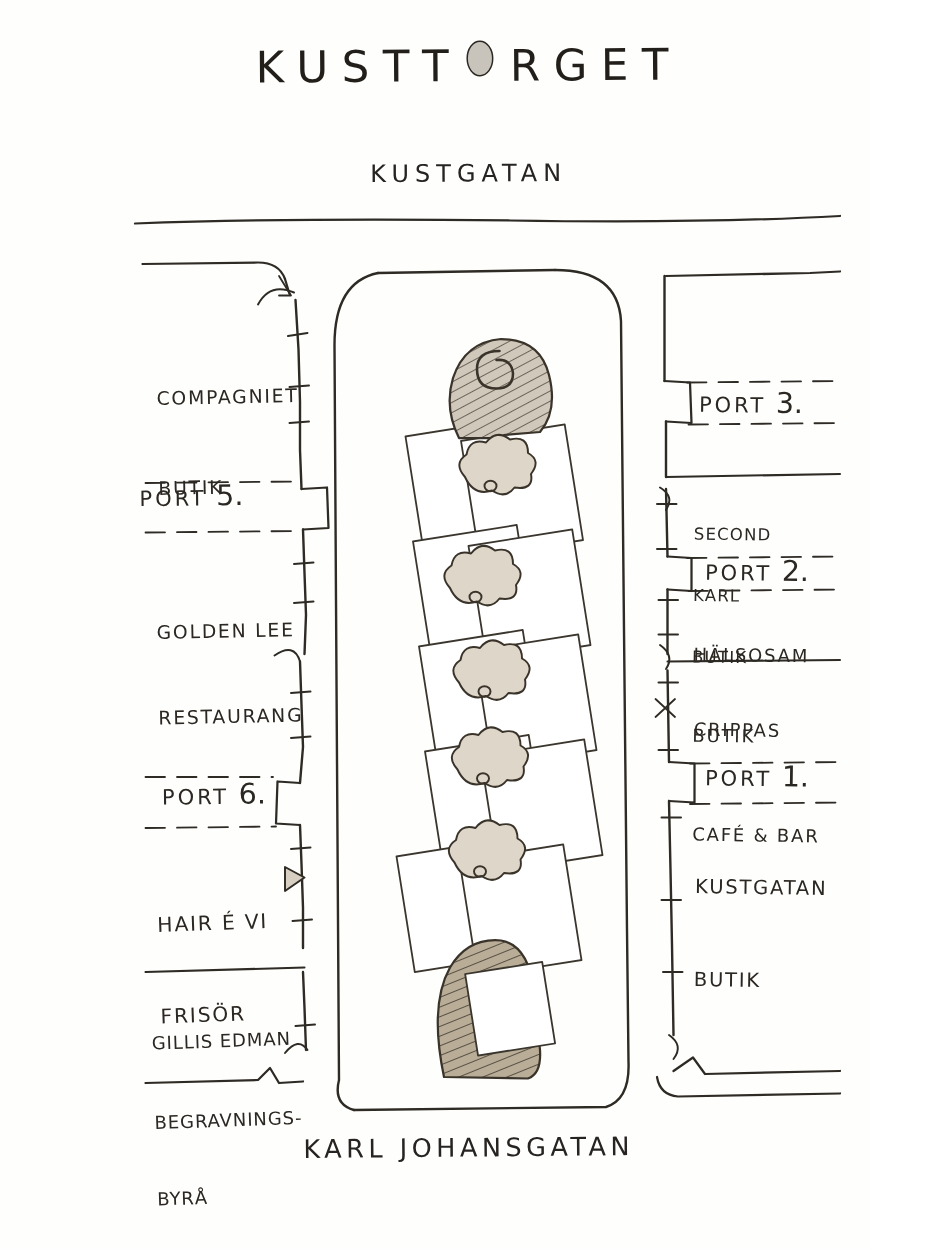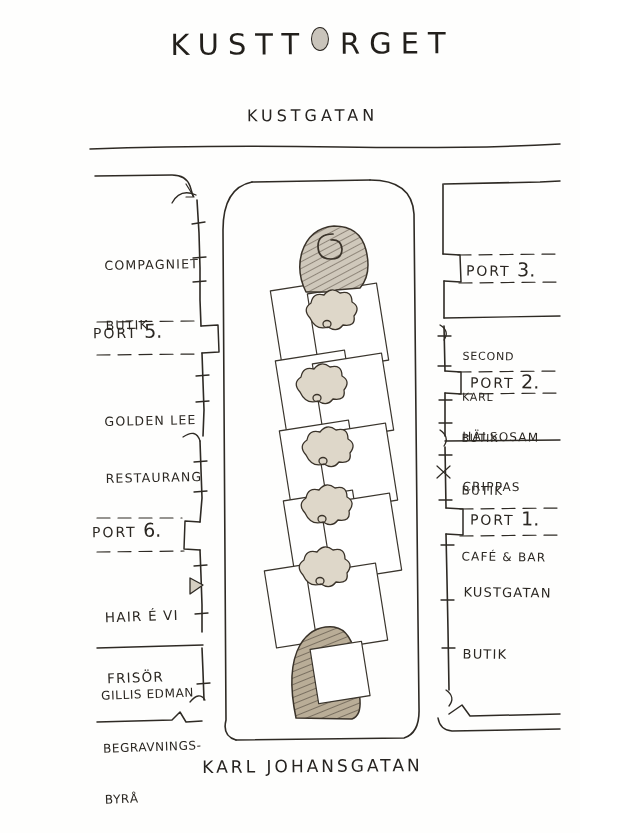--- a/index.html
+++ b/index.html
@@ -255,21 +255,21 @@
     <div style="margin-top:9px">BUTIK</div>
   </div>
 
   <div class="lbl port rot-d" style="left:93px; top:318px;"><span>PORT</span> <span class="num">5.</span></div>
 
   <div class="lbl shop rot-a" style="left:105px; top:377px;">
     <div>GOLDEN LEE</div>
     <div style="margin-top:6px">RESTAURANG</div>
   </div>
 
-  <div class="lbl port rot-d" style="left:92px; top:517px;"><span>PORT</span> <span class="num">6.</span></div>
+  <div class="lbl port rot-d" style="left:108px; top:517px;"><span>PORT</span> <span class="num">6.</span></div>
 
   <div class="lbl shop rot-b" style="left:106px; top:570px; font-size:13.5px;">
     <div>HAIR É VI</div>
     <div style="margin-top:5px">FRISÖR</div>
   </div>
 
   <div class="lbl shop rot-b" style="left:103px; top:653px; font-size:12px; letter-spacing:0.6px;">
     <div>GILLIS EDMAN</div>
     <div style="margin-top:3px">BEGRAVNINGS-</div>
     <div style="margin-top:2px">BYRÅ</div>

